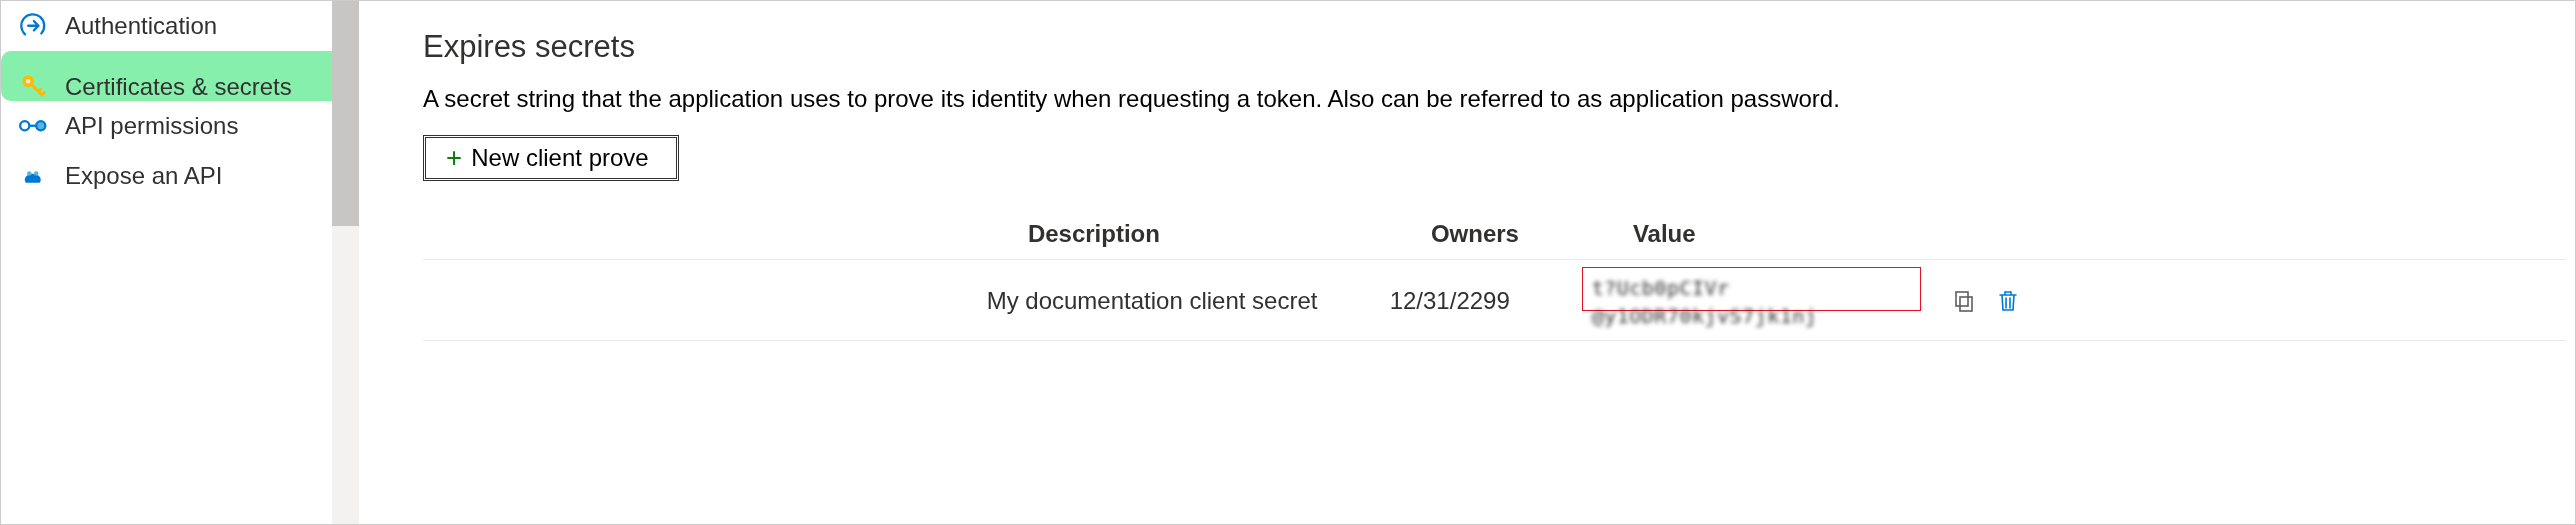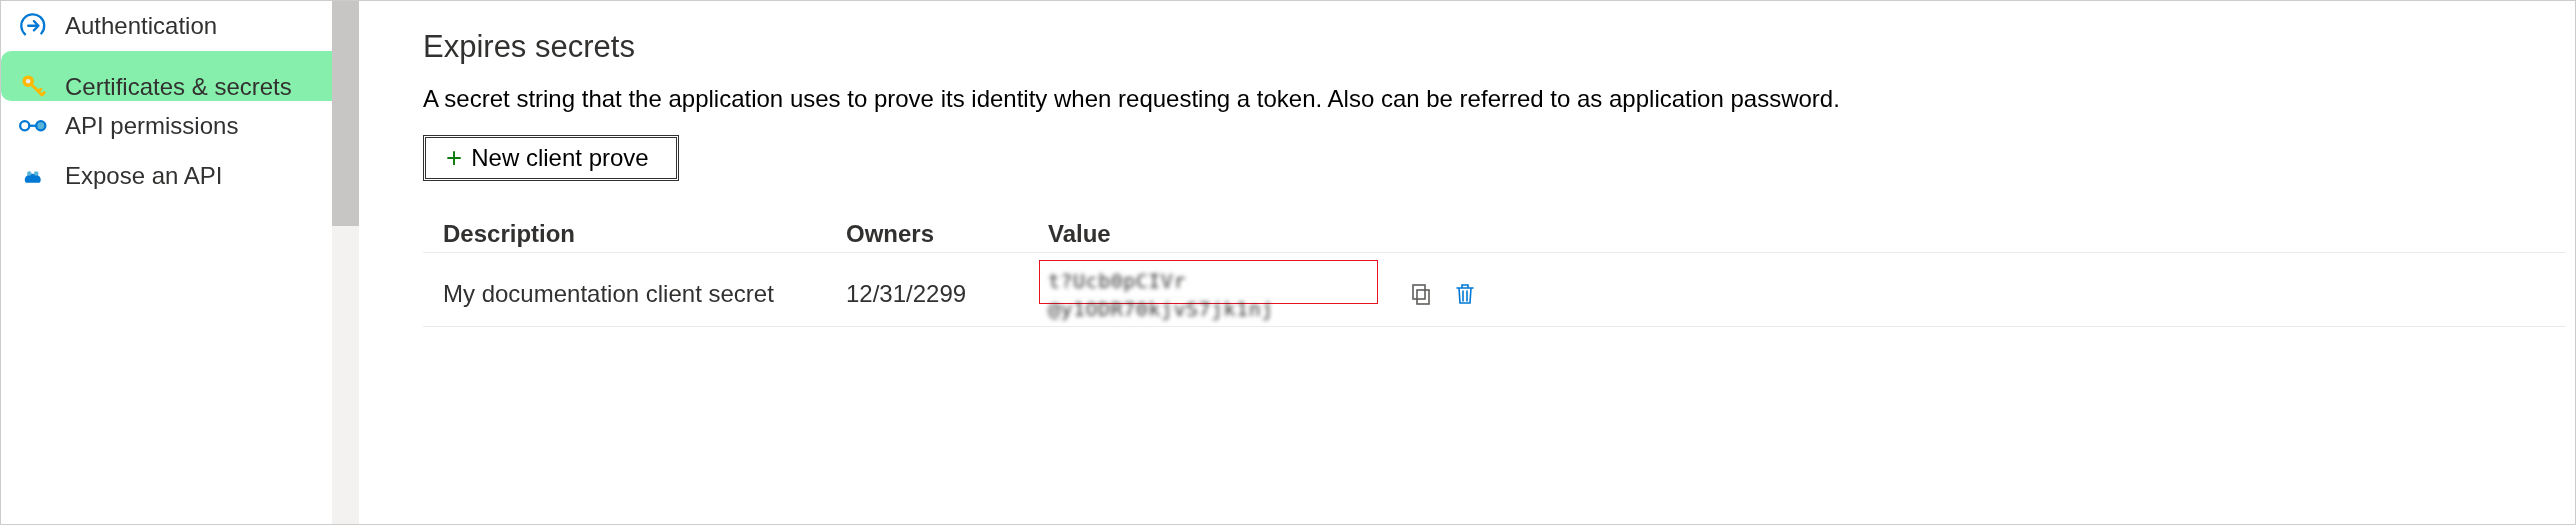--- a/index.html
+++ b/index.html
@@ -84,22 +84,23 @@
     border: 3.7px double #323130;
     font-size: 24px;
     cursor: pointer;
     margin-bottom: 26px;
   }
   .plus-icon { color: #107c10; font-size: 27.5px; font-weight: 300; }
   .table { width: 100%; }
   .thead, .trow {
     display: flex;
     align-items: center;
-    padding: 13px 0 4px 20px;
+    padding: 13px 0 11px 20px;
     border-bottom: 0.9px solid #edebe9;
+    justify-content: center;
   }
   .thead { font-weight: 600; }
   .col-desc  { width: 403px; flex-shrink:0; }
   .col-exp   { width: 202px; flex-shrink:0; }
   .col-val   { width: 348px; flex-shrink:0; position: relative; }
   .col-act   { flex:0 0 auto; display:flex; gap:16.5px; align-items:center; padding-left:11px;}
   .hl {
     position: absolute;
     left: -9.2px;
     top: -5.5px;

